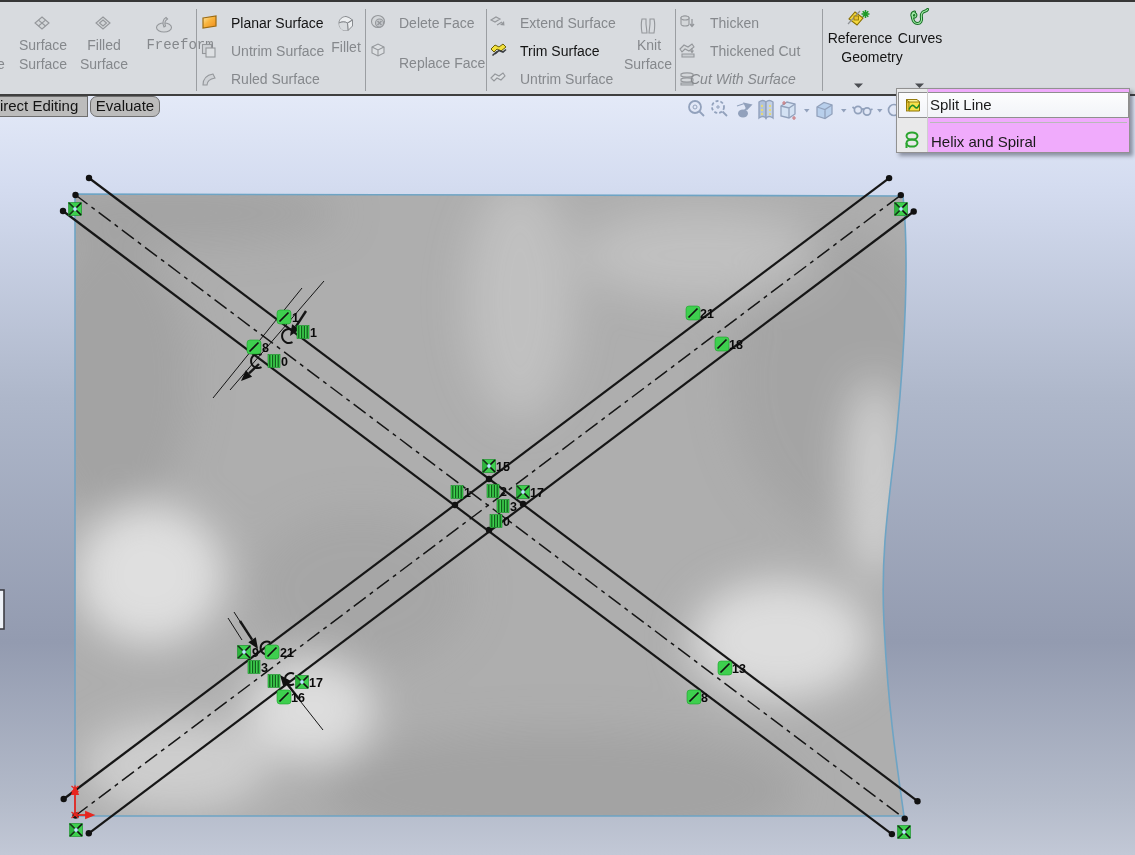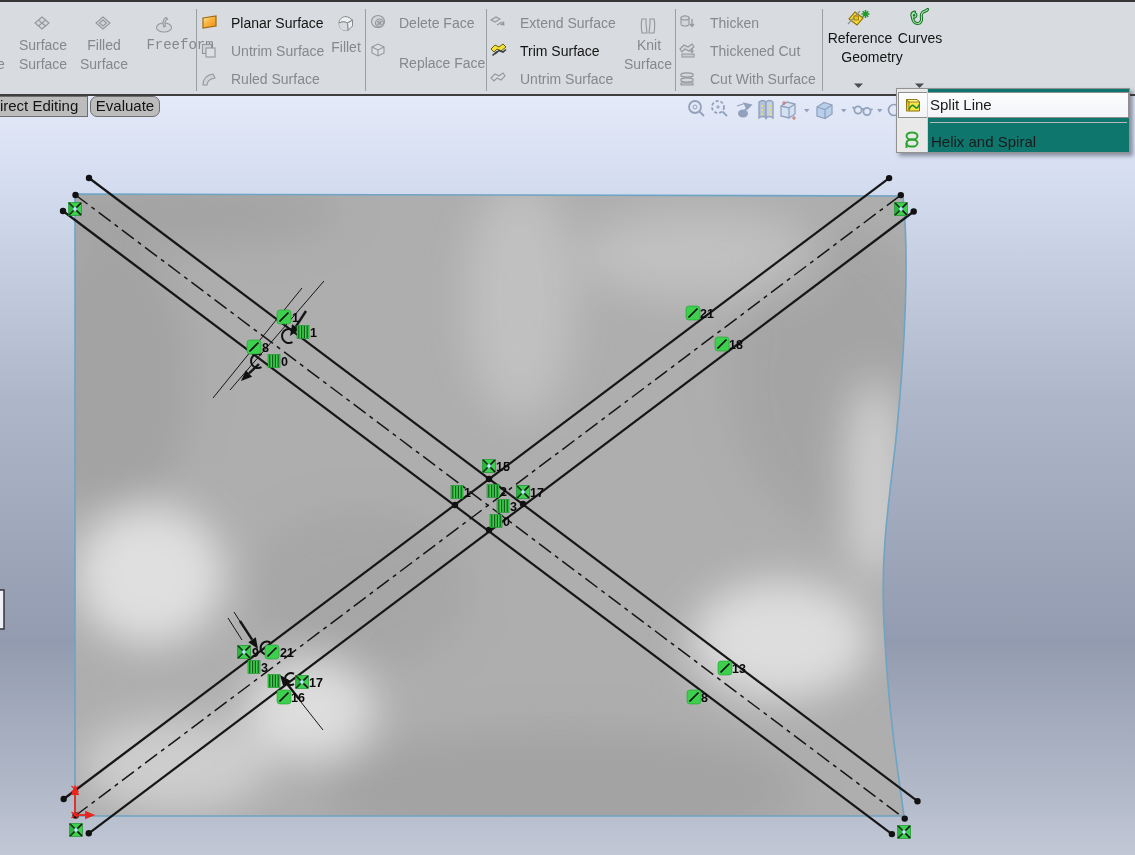--- a/index.html
+++ b/index.html
@@ -12,21 +12,21 @@
   .sep{position:absolute;top:7px;height:82px;width:1px;background:#9b9ea2;}
   .tlab{position:absolute;font-size:14px;color:#85888c;white-space:nowrap;}
   .tlab.on{color:#141414;}
   .tlab.c{transform:translateX(-50%);}
   
   .tab{position:absolute;top:96px;height:21px;background:#bcbcbc;
     border:1px solid #6e6e6e;box-sizing:border-box;font-size:15px;color:#141414;
     text-align:center;line-height:18px;}
   
   #menu{position:absolute;left:896px;top:88px;width:234px;height:65px;
-    background:#0f766e;border:1px solid #919191;box-sizing:border-box;
+    background:#f0abfc;border:1px solid #919191;box-sizing:border-box;
     box-shadow:3px 3px 4px rgba(40,45,60,0.45);}
   #menu .icol{position:absolute;left:0;top:0;width:30px;height:63px;background:#e9e9ea;
     border-right:1px solid #cfcfcf;}
   #menu .hl{position:absolute;left:1px;top:3px;width:229px;height:24px;
     background:linear-gradient(#fdfdfe,#f2f4f8);border:1px solid #8f8f8f;}
   #menu .msep{position:absolute;left:33px;top:33px;width:197px;height:1px;background:#b9b9b9;}
   #menu .mtx{position:absolute;font-size:15px;color:#1a1a1a;}
 </style>
 </head>
 <body>
@@ -375,21 +375,21 @@
       </g>
     </svg>
     <div class="tlab" style="left:710px;top:41px;">Thickened Cut</div>
     <svg class="abs" style="left:678px;top:67px" width="19" height="19" viewBox="0 0 19 19">
       <g fill="#d4d7da" stroke="#94979b" stroke-width="1.1">
         <path d="M3,5 C5,3.5 13,3.5 15,5 L15,7 C13,8.5 5,8.5 3,7 Z"></path>
         <path d="M3,10 C5,8.5 13,8.5 15,10 L15,12 C13,13.5 5,13.5 3,12 Z"></path>
         <path d="M3,14 L15,14 L15,16 L3,16 Z" fill="#c9ccd0"></path>
       </g>
     </svg>
-    <div class="tlab" style="left:710px;top:69px;">Cut With Surface</div>
+    <div class="tlab" style="left:690px;top:69px;font-style:italic;">Cut With Surface</div>
 
     <svg class="abs" style="left:847px;top:6px" width="24" height="22" viewBox="0 0 24 22">
       <path d="M8,4 L16,10 L10,17 L2,11 Z" fill="#f6d93e" stroke="#8a7000" stroke-width="1.1"></path>
       <path d="M1,16 L13,3" stroke="#8f9296" stroke-width="1.2"></path>
       <rect x="7" y="8" width="4.5" height="4" fill="#e8c22e" stroke="#8a7000" stroke-width="0.8"></rect>
       <path d="M18.5,2 L18.5,10 M14.5,6 L22.5,6 M15.7,3.2 L21.3,8.8 M21.3,3.2 L15.7,8.8" stroke="#1f9a28" stroke-width="1.5"></path>
     </svg>
     <div class="tlab on c" style="left:860px;top:28px;">Reference</div>
     <div class="tlab on c" style="left:860px;top:47px;margin-left:12px;">Geometry</div>
     <svg class="abs" style="left:853px;top:80px" width="11" height="7" viewBox="0 0 11 7">

